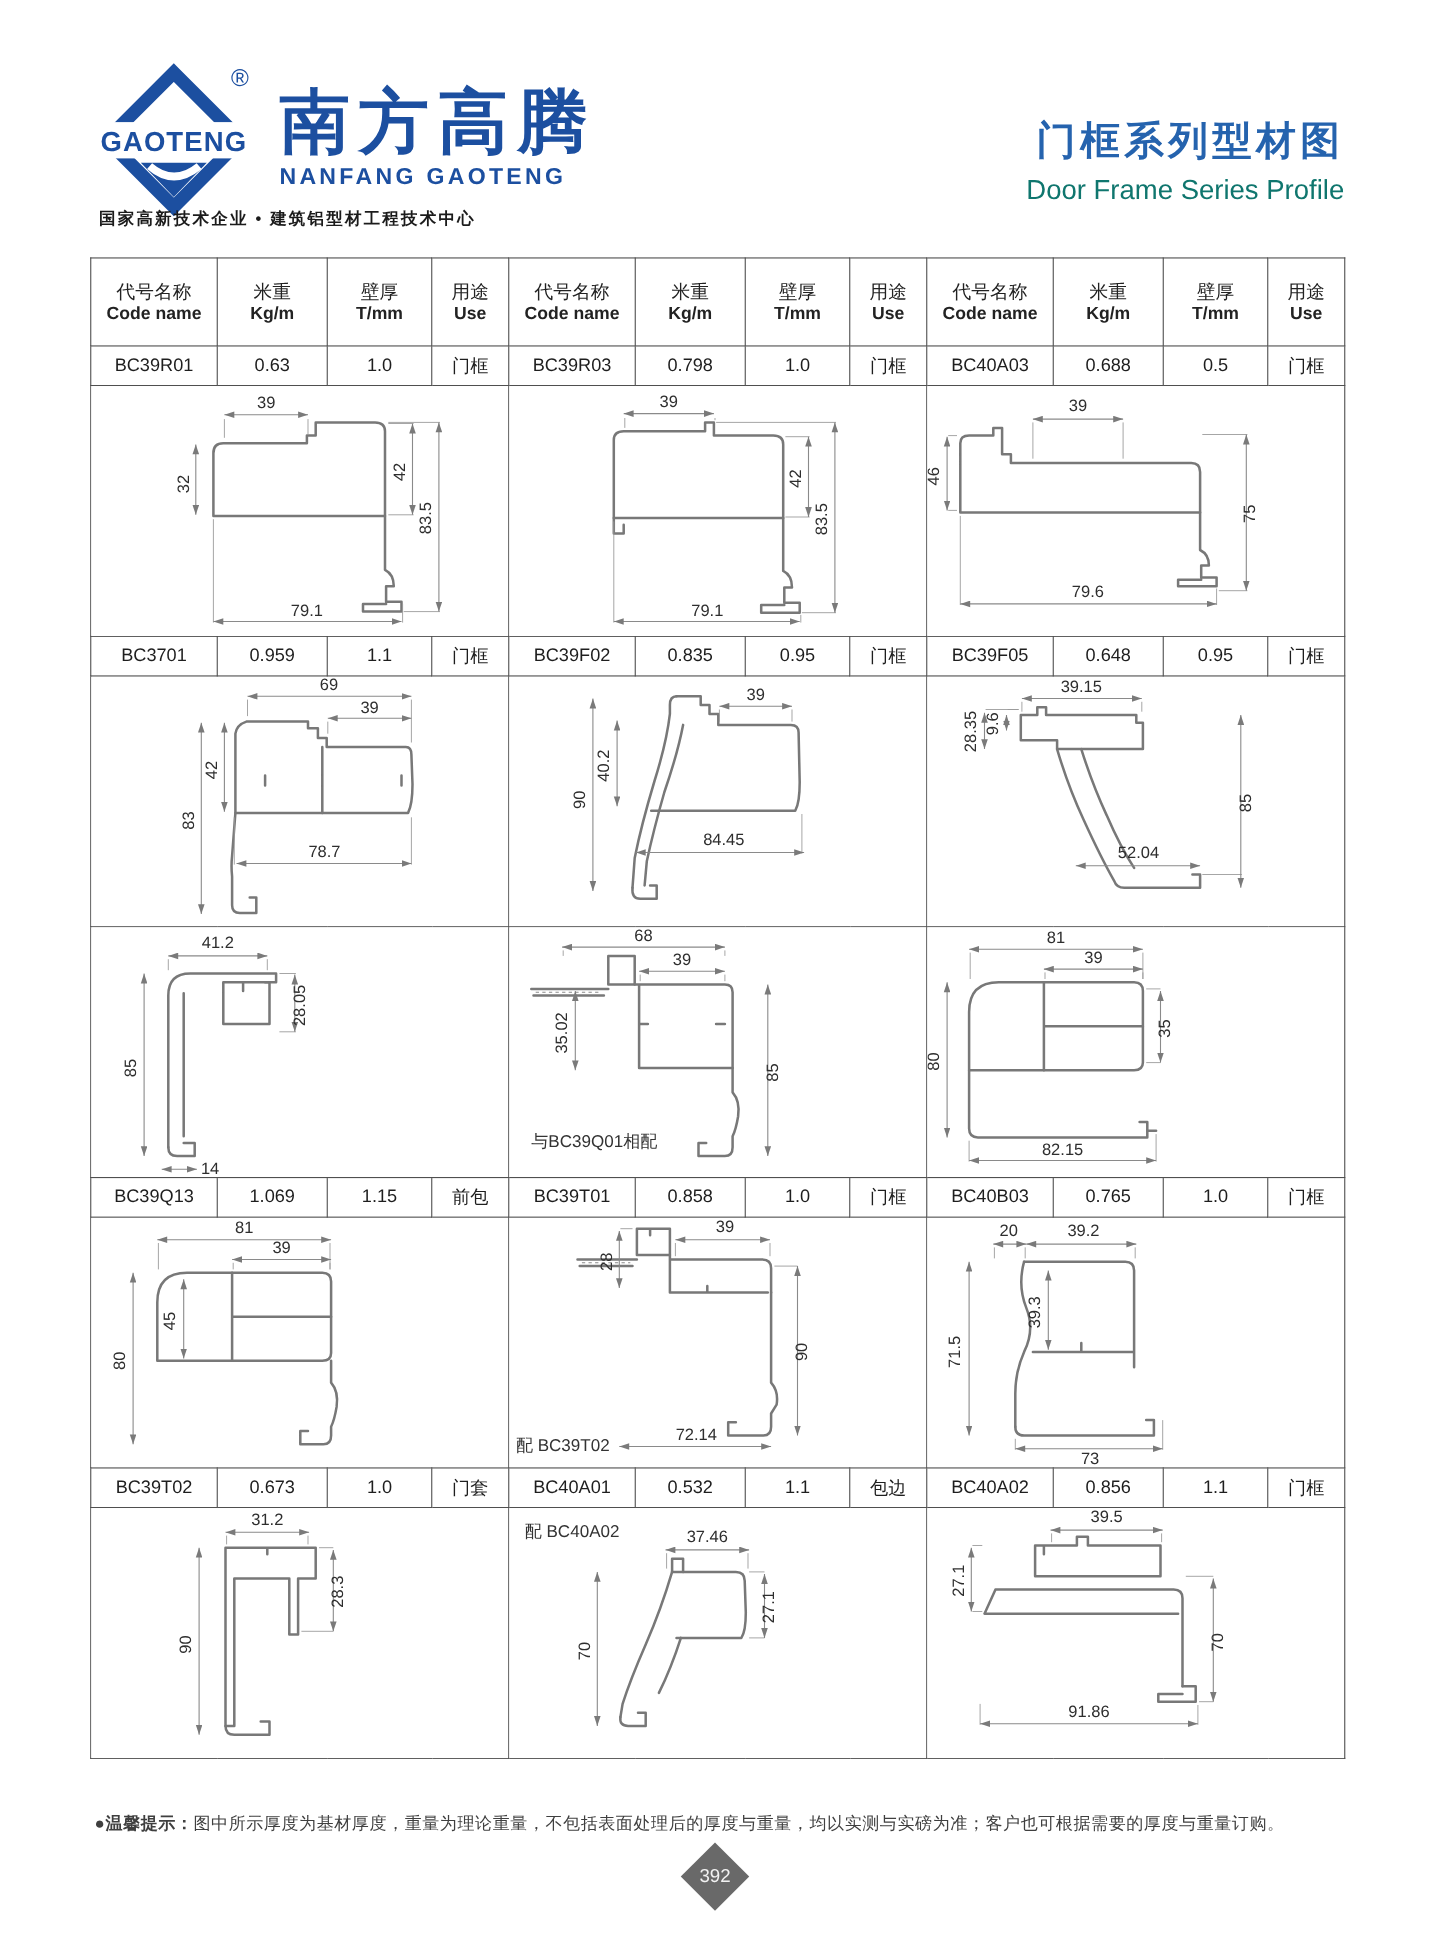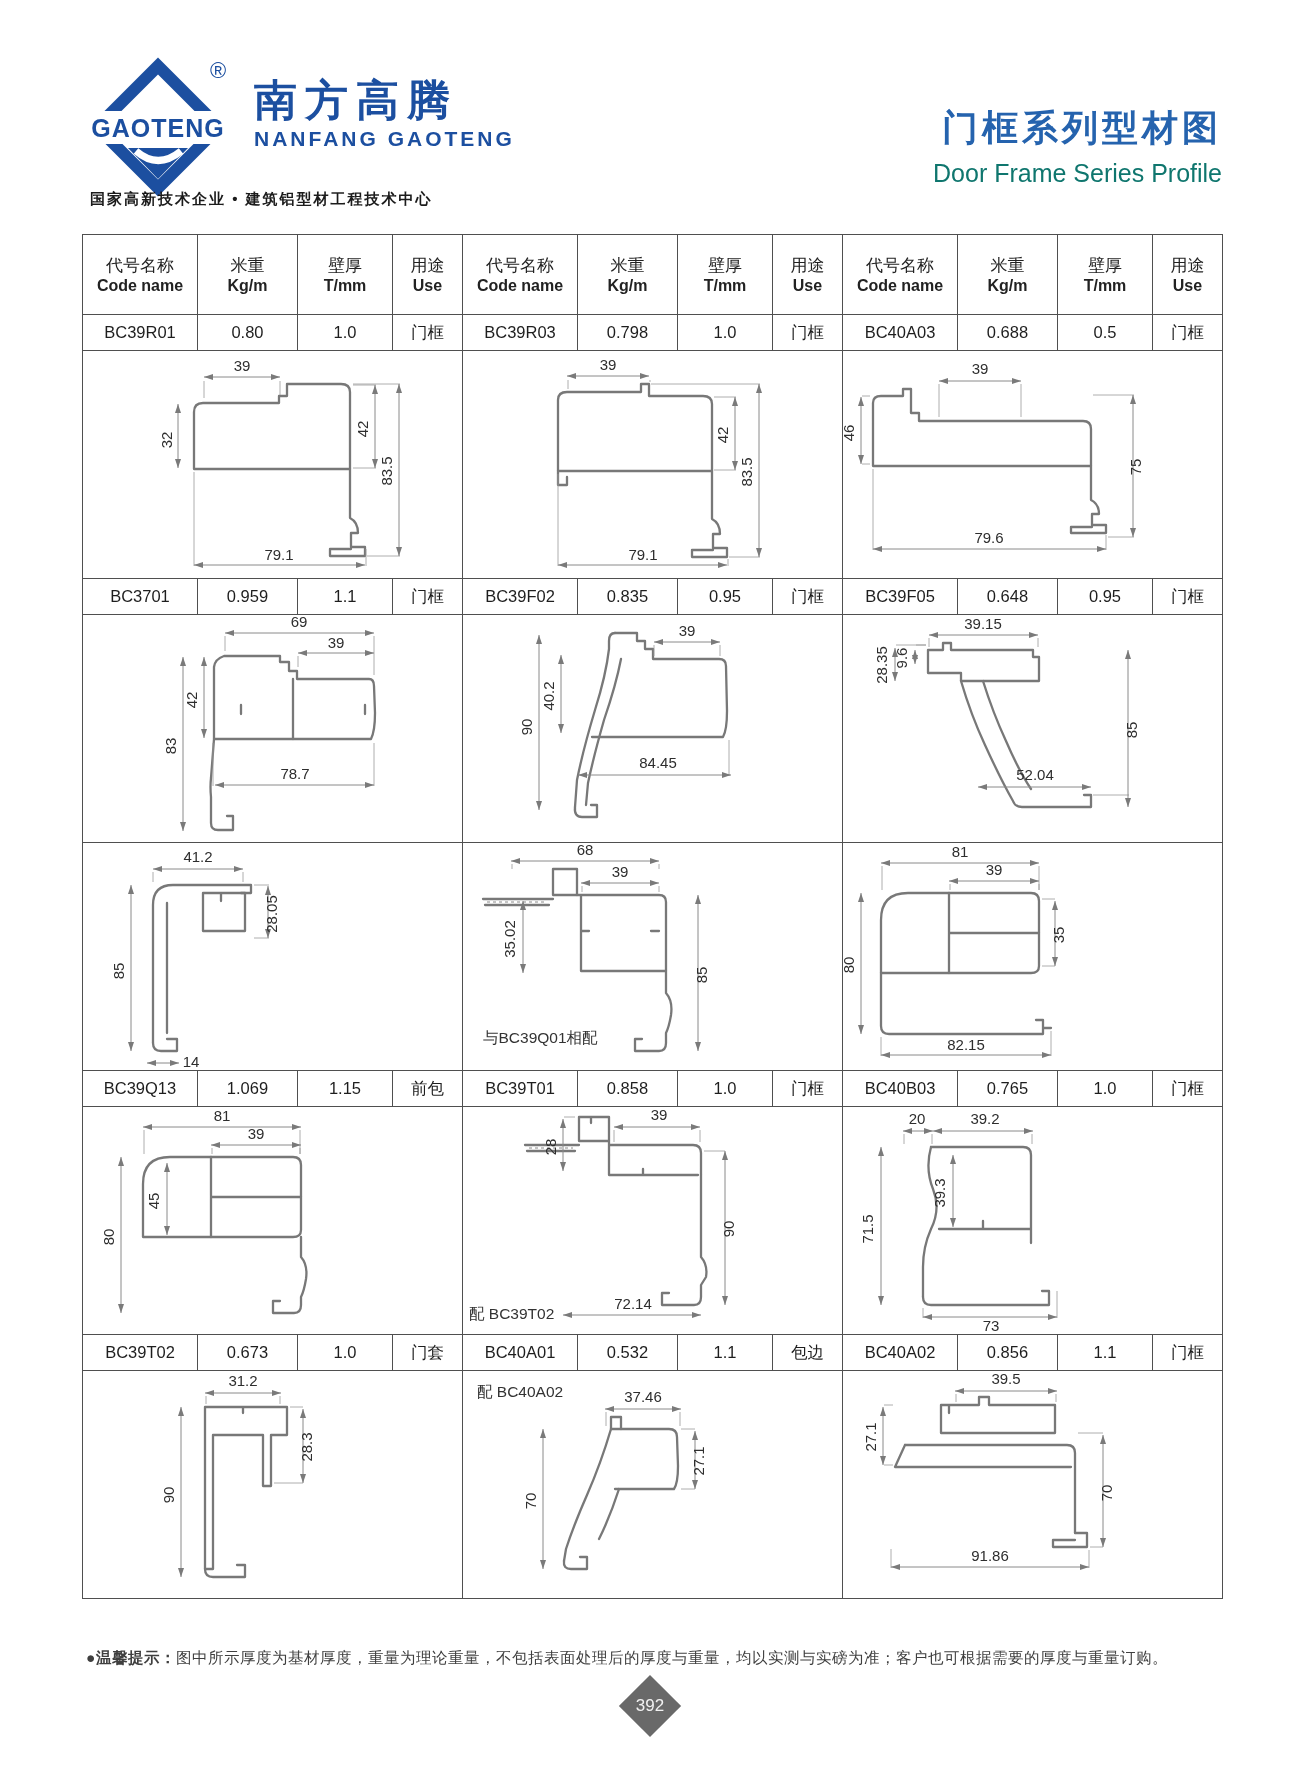--- a/index.html
+++ b/index.html
@@ -1,21 +1,21 @@
 <!DOCTYPE html>
 <html><head>
 <meta charset="utf-8">
 <style>
   html,body{margin:0;padding:0;background:#fff;}
   body{font-family:"Liberation Sans",sans-serif;color:#222;}
   .page{position:relative;width:1300px;height:1775px;background:#fff;overflow:hidden;}
   
   .logo-block{position:absolute;left:88px;top:52px;display:flex;align-items:flex-start;}
   .brand{margin-left:16px;padding-top:26px;}
-  .brand-cn{color:#1c4fa0;font-size:43px;font-weight:900;letter-spacing:8px;line-height:1.05;}
+  .brand-cn{color:#1c4fa0;font-size:64px;font-weight:900;letter-spacing:8px;line-height:1.05;}
   .brand-en{color:#1c4fa0;font-size:21px;font-weight:bold;letter-spacing:3px;margin-top:4px;}
   .tagline{position:absolute;left:90px;top:190px;font-size:15px;font-weight:bold;color:#1b1b1b;letter-spacing:2px;}
   .title-block{position:absolute;right:78px;top:104px;text-align:right;}
   .title-cn{color:#2563ae;font-size:36px;font-weight:bold;letter-spacing:4px;}
   .title-en{color:#0f766e;font-size:25px;margin-top:6px;}
   
   table.cat{position:absolute;left:82px;top:234px;border-collapse:collapse;table-layout:fixed;}
   table.cat td,table.cat th{border:1px solid #4f4f4f;padding:0;text-align:center;vertical-align:middle;}
   th .cn{font-size:17px;font-weight:normal;color:#222;}
   th .en{font-size:16px;color:#222;}
@@ -136,21 +136,21 @@
             <div class="en">T/mm</div>
           </th>
       <th>
             <div class="cn">用途</div>
             <div class="en">Use</div>
           </th>
     </tr>
 
     <tr class="data">
       <td>BC39R01</td>
-      <td>0.80</td>
+      <td>0.63</td>
       <td>1.0</td>
       <td>门框</td>
       <td>BC39R03</td>
       <td>0.798</td>
       <td>1.0</td>
       <td>门框</td>
       <td>BC40A03</td>
       <td>0.688</td>
       <td>0.5</td>
       <td>门框</td>

